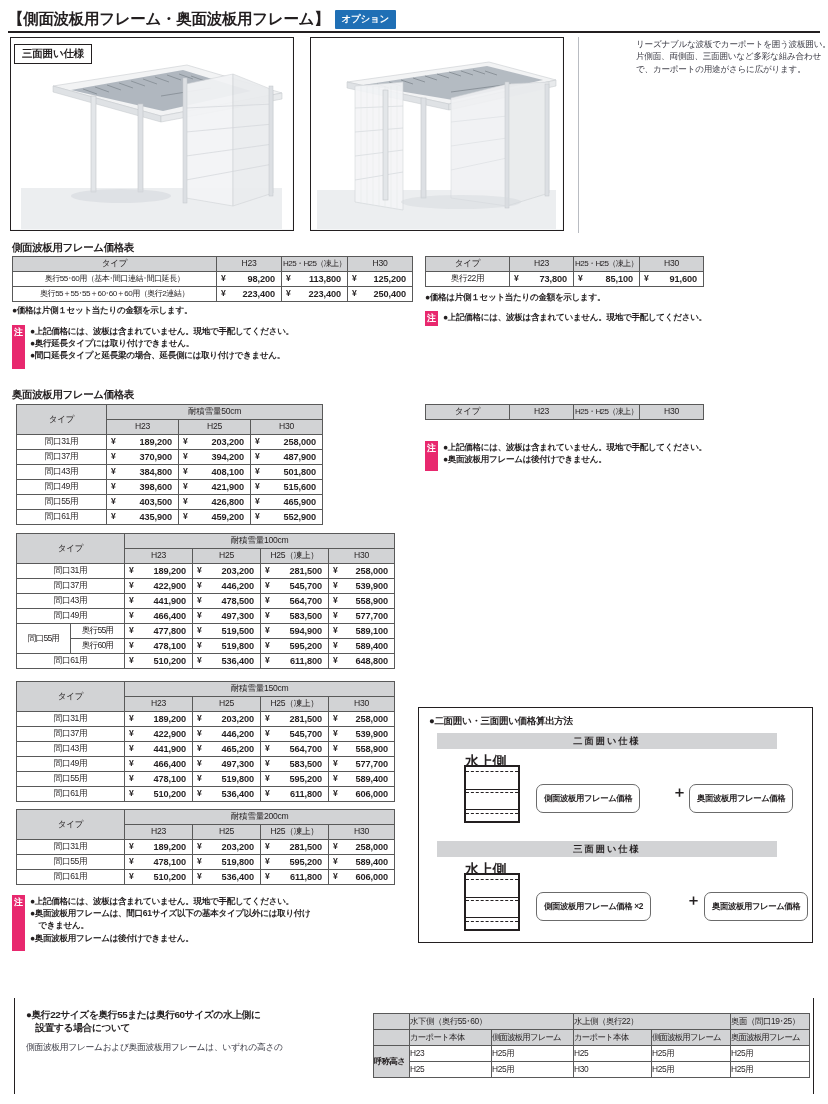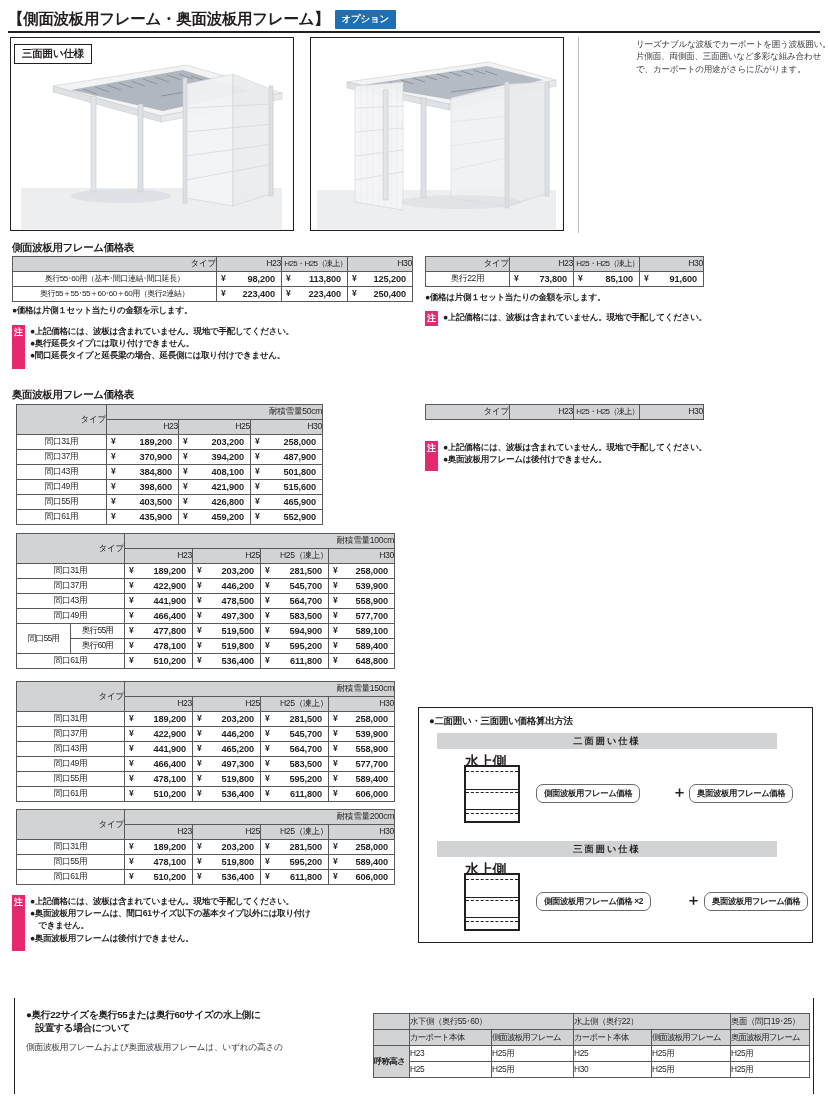--- a/index.html
+++ b/index.html
@@ -62,21 +62,21 @@
   
   table.pt {
     position:absolute; border-collapse:collapse; table-layout:fixed;
     font-size:8.6px; background:#fff;
   }
   table.pt td, table.pt th {
     border:0.8px solid #595959; padding:0; height:15px;
     text-align:center; vertical-align:middle; font-weight:normal;
     letter-spacing:-0.3px; line-height:1.1;
   }
-  table.pt th { background:#d2d3d5; font-weight:normal;text-align:right; }
+  table.pt th { background:#d2d3d5; font-weight:normal; }
   table.pt td.lbl { background:#fff; letter-spacing:-0.4px; }
   table.pt td.price {
     text-align:right; padding-right:6px; font-weight:bold; font-size:9.2px;
     letter-spacing:-0.1px; position:relative;
   }
   table.pt td.price .yen {
     position:absolute; left:4px; top:50%; transform:translateY(-50%);
     font-weight:bold; font-size:8.6px;
   }
   .outerb { border:1.5px solid #3a3a3a !important; }
@@ -123,21 +123,21 @@
   .plan-box .hline {
     position:absolute; left:0; width:100%; height:0;
     border-top:1px dashed #231f20;
   }
   .plan-box .solidline {
     position:absolute; left:0; width:100%; height:0; border-top:1.5px solid #231f20;
   }
   .pill {
     position:absolute; border:1px solid #6b6b6b; border-radius:7px; background:#fff;
     font-size:8.4px; font-weight:bold; letter-spacing:-0.4px; color:#231f20;
-    display:flex; align-items:center; justify-content:center; height:19px; padding:0 7px;
+    display:flex; align-items:center; justify-content:center; height:29px; padding:0 7px;
   }
   .plus-sign {
     position:absolute; font-size:15px; font-weight:bold; color:#231f20;
     line-height:1;
   }
 
   
   .bottom-panel {
     position:absolute; left:14px; top:998px; width:800px; height:96px;
     border-left:1.2px solid #231f20; border-right:1.2px solid #231f20;

